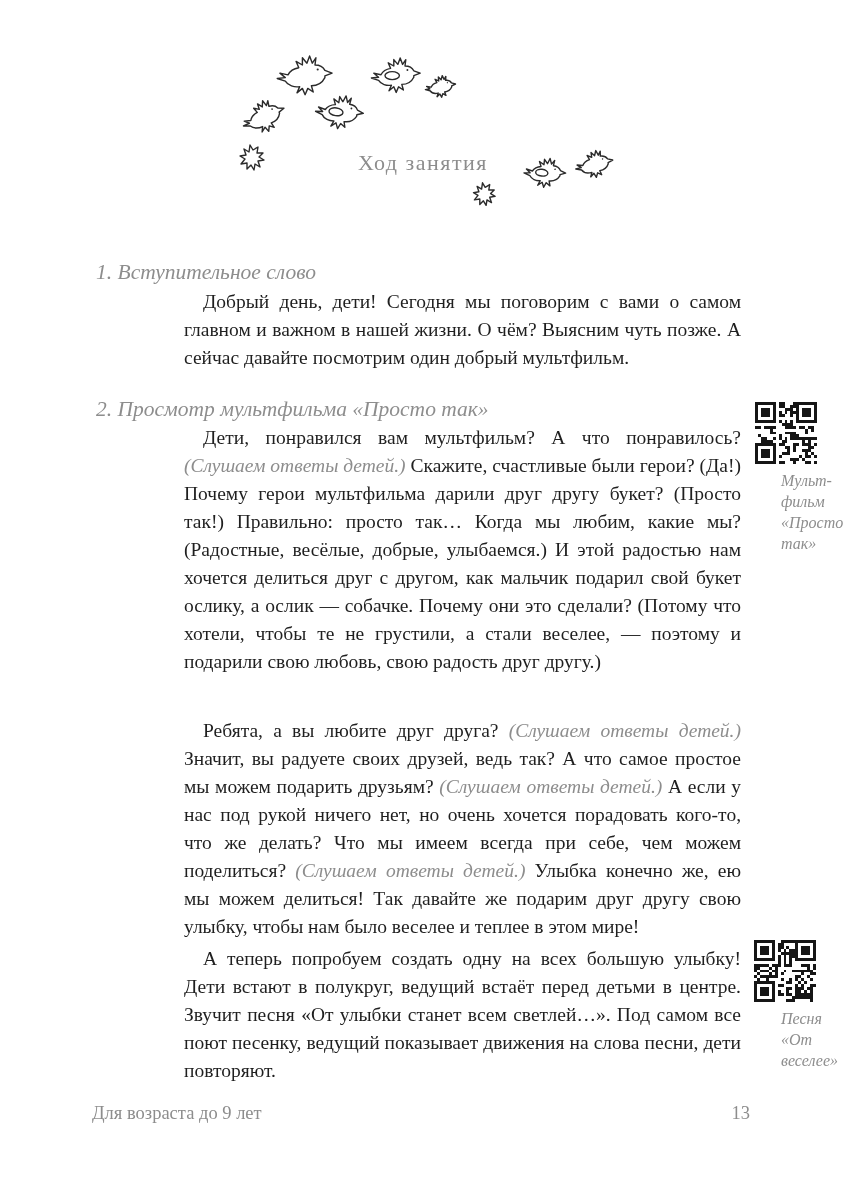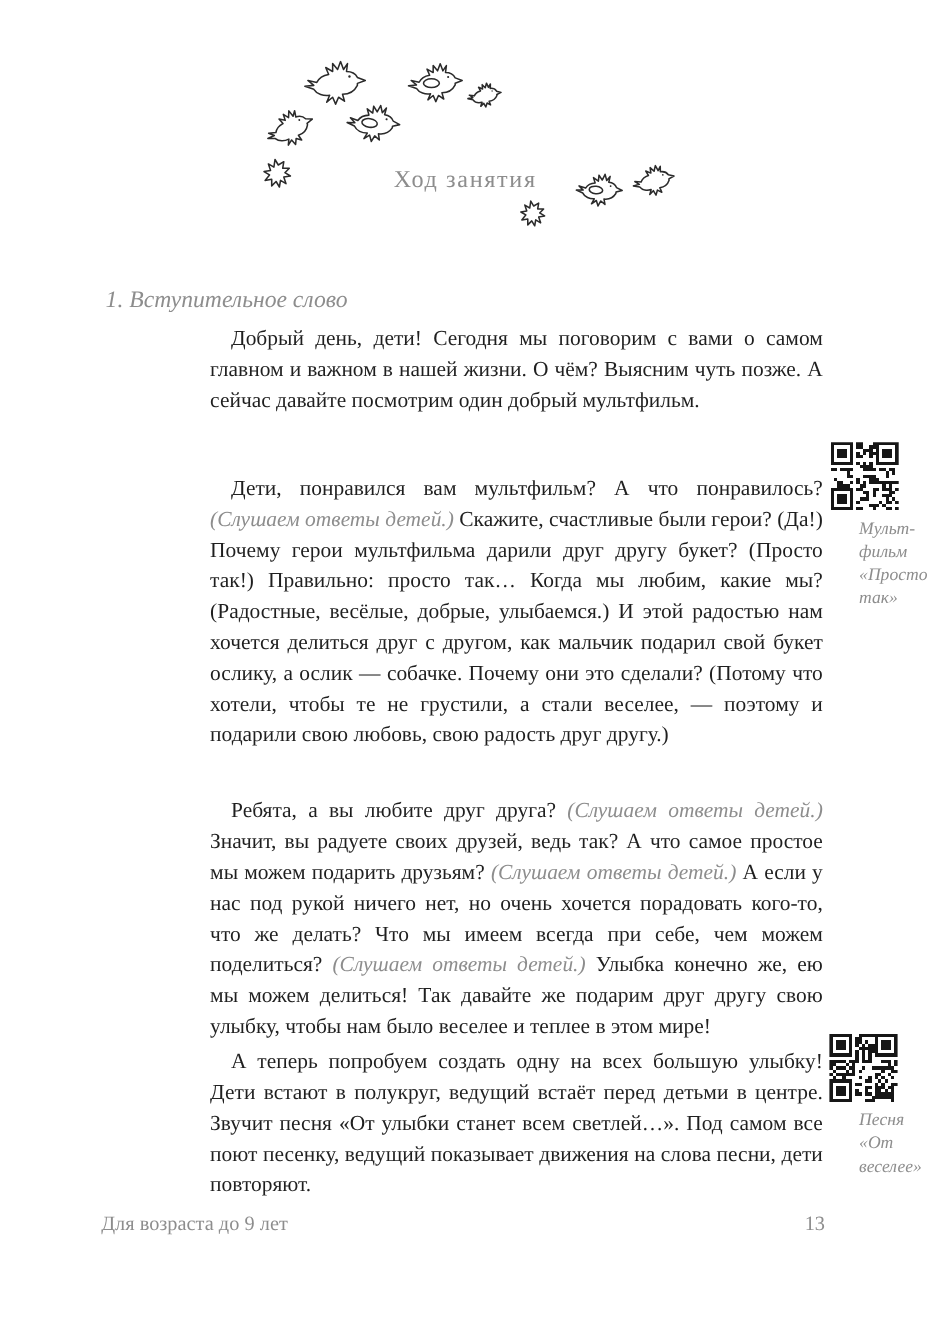--- a/index.html
+++ b/index.html
@@ -10,21 +10,21 @@
   .birds{position:absolute;}
   .chapter-title{
     position:absolute; left:358px; top:150px;
     font-size:22px; letter-spacing:1.5px; color:var(--muted,#8d8d8d);text-align:right;
   }
   .sec-h{
     position:absolute; left:92px; margin:4px; font-weight:normal;
     font-style:italic; font-size:21.5px; color:var(--muted,#8d8d8d);
   }
   .body{
-    position:absolute; left:183px; width:557px; margin:8px;
+    position:absolute; left:183px; width:557px; margin:1px;
     font-size:19.5px; line-height:28px; color:var(--text,#1f1f1f);
     text-align:justify; text-indent:19px;
   }
   .body .aside{ color:var(--muted,#8d8d8d); font-style:italic; }
   .qr{ position:absolute; width:62px; height:62px; }
   .qr-caption{
     position:absolute; width:86px; font-style:italic; font-size:16px;
     line-height:21px; color:var(--muted,#8d8d8d); white-space:pre-line;margin-left:24px;
   }
   .footer{
@@ -64,20 +64,21 @@
     <use href="#bird-chick" transform="translate(14,38) scale(0.9)"></use>
     <use href="#bird-oval" transform="translate(64,8) scale(0.68) rotate(6 35 27)"></use>
     <use href="#bird-plain" transform="translate(115,2) scale(0.62) rotate(-8 35 27)"></use>
   </svg>
 
   <div class="chapter-title">Ход занятия</div>
 
   <h2 class="sec-h" style="top:256px">1. Вступительное слово</h2>
   <p class="body" style="top:287px"><span>Добрый день, дети! Сегодня мы поговорим с вами о самом главном и важном в нашей жизни. О чём? Выясним чуть позже. А сейчас давайте посмотрим один добрый мультфильм.</span></p>
 
+  <h2 class="sec-h" style="top:393px">2. Просмотр мультфильма «Просто так»</h2>
   <p class="body" style="top:423px"><span>Дети, понравился вам мультфильм? А что понравилось? </span><span class="aside">(Слушаем ответы детей.)</span><span> Скажите, счастливые были герои? (Да!) Почему герои мультфильма дарили друг другу букет? (Просто так!) Правильно: просто так… Когда мы любим, какие мы? (Радостные, весёлые, добрые, улыбаемся.) И этой радостью нам хочется делиться друг с другом, как мальчик подарил свой букет ослику, а ослик — собачке. Почему они это сделали? (Потому что хотели, чтобы те не грустили, а стали веселее, — поэтому и подарили свою любовь, свою радость друг другу.)</span></p>
 
   <p class="body" style="top:716px"><span>Ребята, а вы любите друг друга? </span><span class="aside">(Слушаем ответы детей.)</span><span> Значит, вы радуете своих друзей, ведь так? А что самое простое мы можем подарить друзьям? </span><span class="aside">(Слушаем ответы детей.)</span><span> А если у нас под рукой ничего нет, но очень хочется порадовать кого-то, что же делать? Что мы имеем всегда при себе, чем можем поделиться? </span><span class="aside">(Слушаем ответы детей.)</span><span> Улыбка конечно же, ею мы можем делиться! Так давайте же подарим друг другу свою улыбку, чтобы нам было веселее и теплее в этом мире!</span></p>
   <p class="body" style="top:944px"><span>А теперь попробуем создать одну на всех большую улыбку! Дети встают в полукруг, ведущий встаёт перед детьми в центре. Звучит песня «От улыбки станет всем светлей…». Под самом все поют песенку, ведущий показывает движения на слова песни, дети повторяют.</span></p>
 
   <div class="qr" style="left:755px;top:402px"><svg viewBox="0 0 21 21" width="100%" height="100%" shape-rendering="crispEdges" fill="#161616">
         <rect x="0" y="0" width="1" height="1"></rect>
         <rect x="1" y="0" width="1" height="1"></rect>
         <rect x="2" y="0" width="1" height="1"></rect>
         <rect x="3" y="0" width="1" height="1"></rect>

